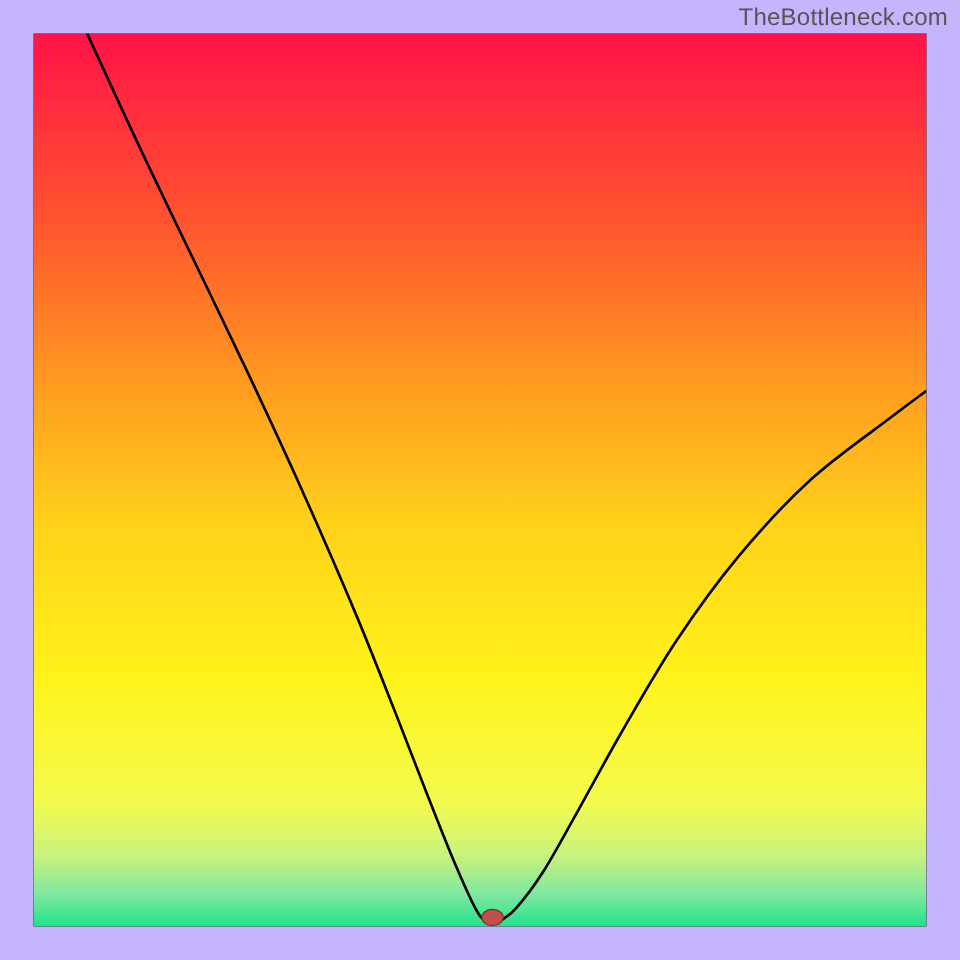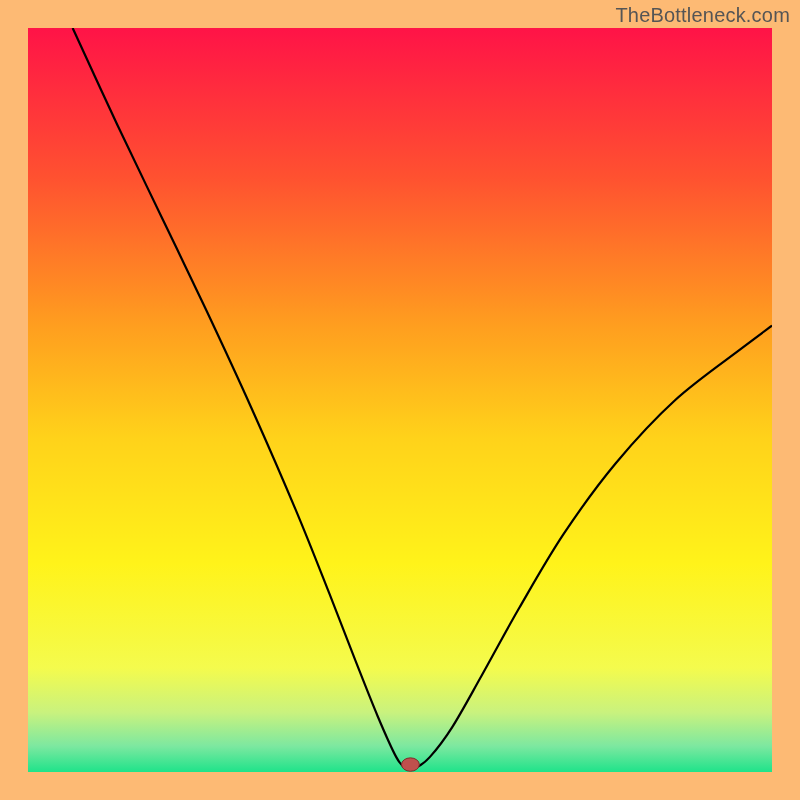--- a/index.html
+++ b/index.html
@@ -8,21 +8,21 @@
     width: 800px;
     height: 800px;
     background: #000;
     font-family: Arial, Helvetica, sans-serif;
     overflow: hidden;
   }
   .frame {
     position: relative;
     width: 800px;
     height: 800px;
-    background: #fdba74;
+    background: #c4b5fd;
   }
   .watermark {
     position: absolute;
     top: 4px;
     right: 10px;
     color: #555;
     font-size: 20px;
     font-weight: 500;
     letter-spacing: 0.2px;
     user-select: none;

